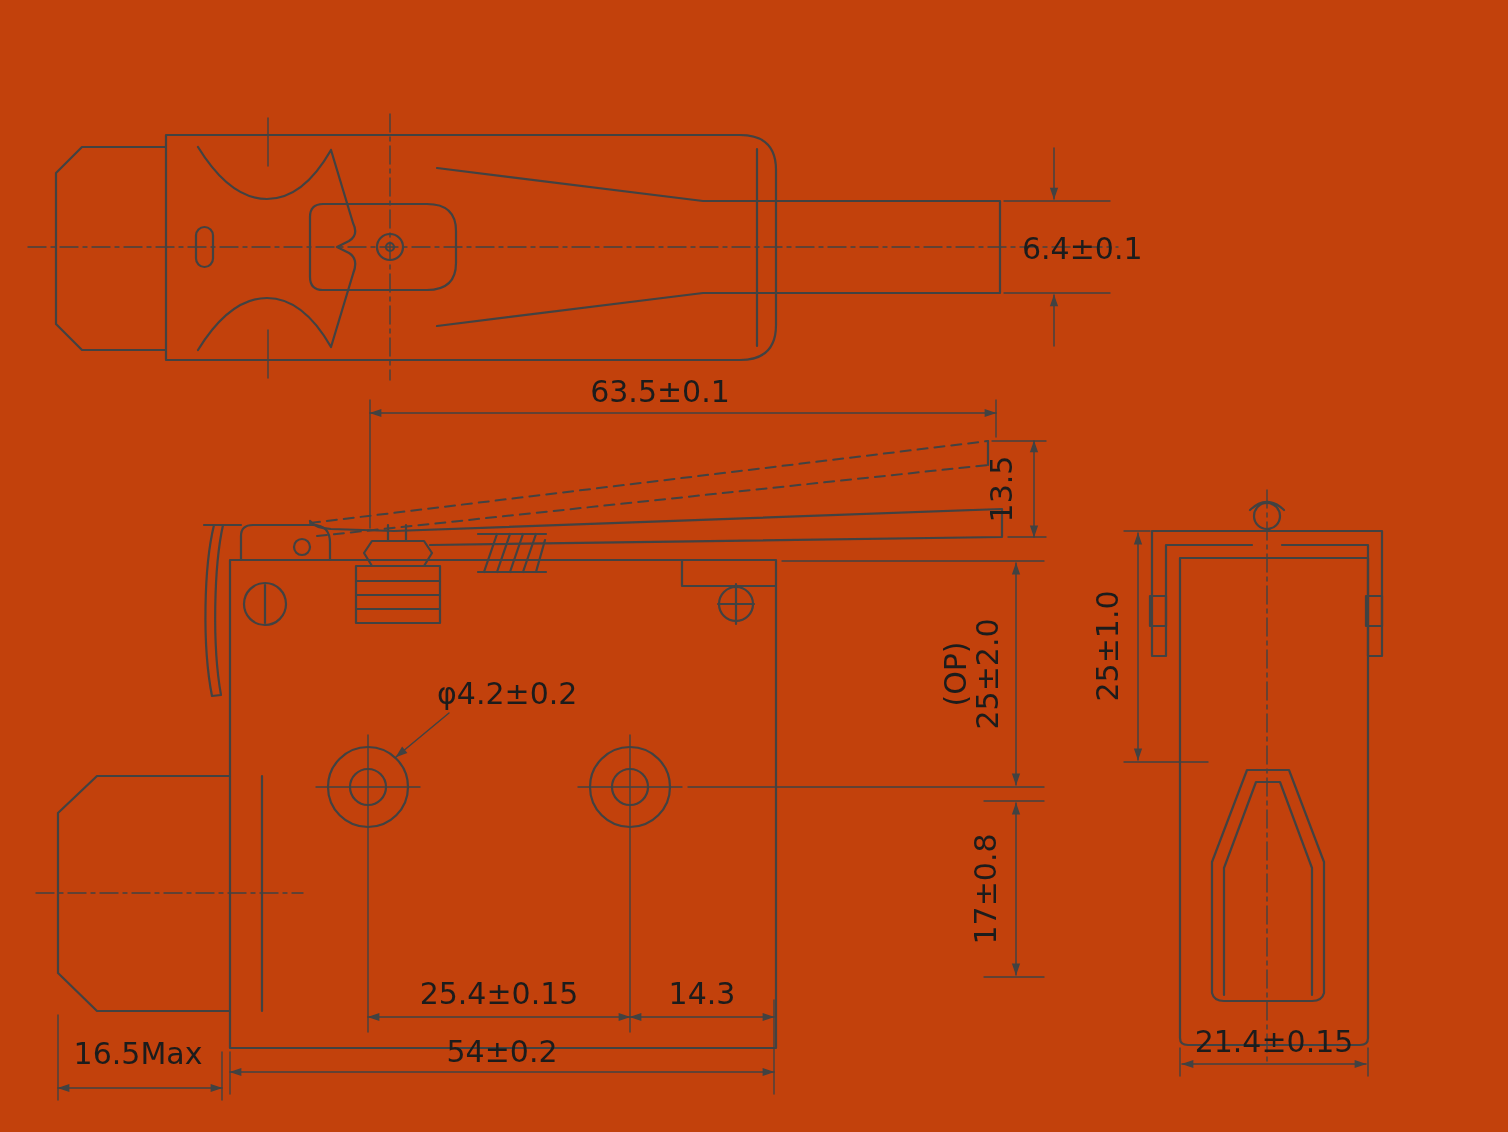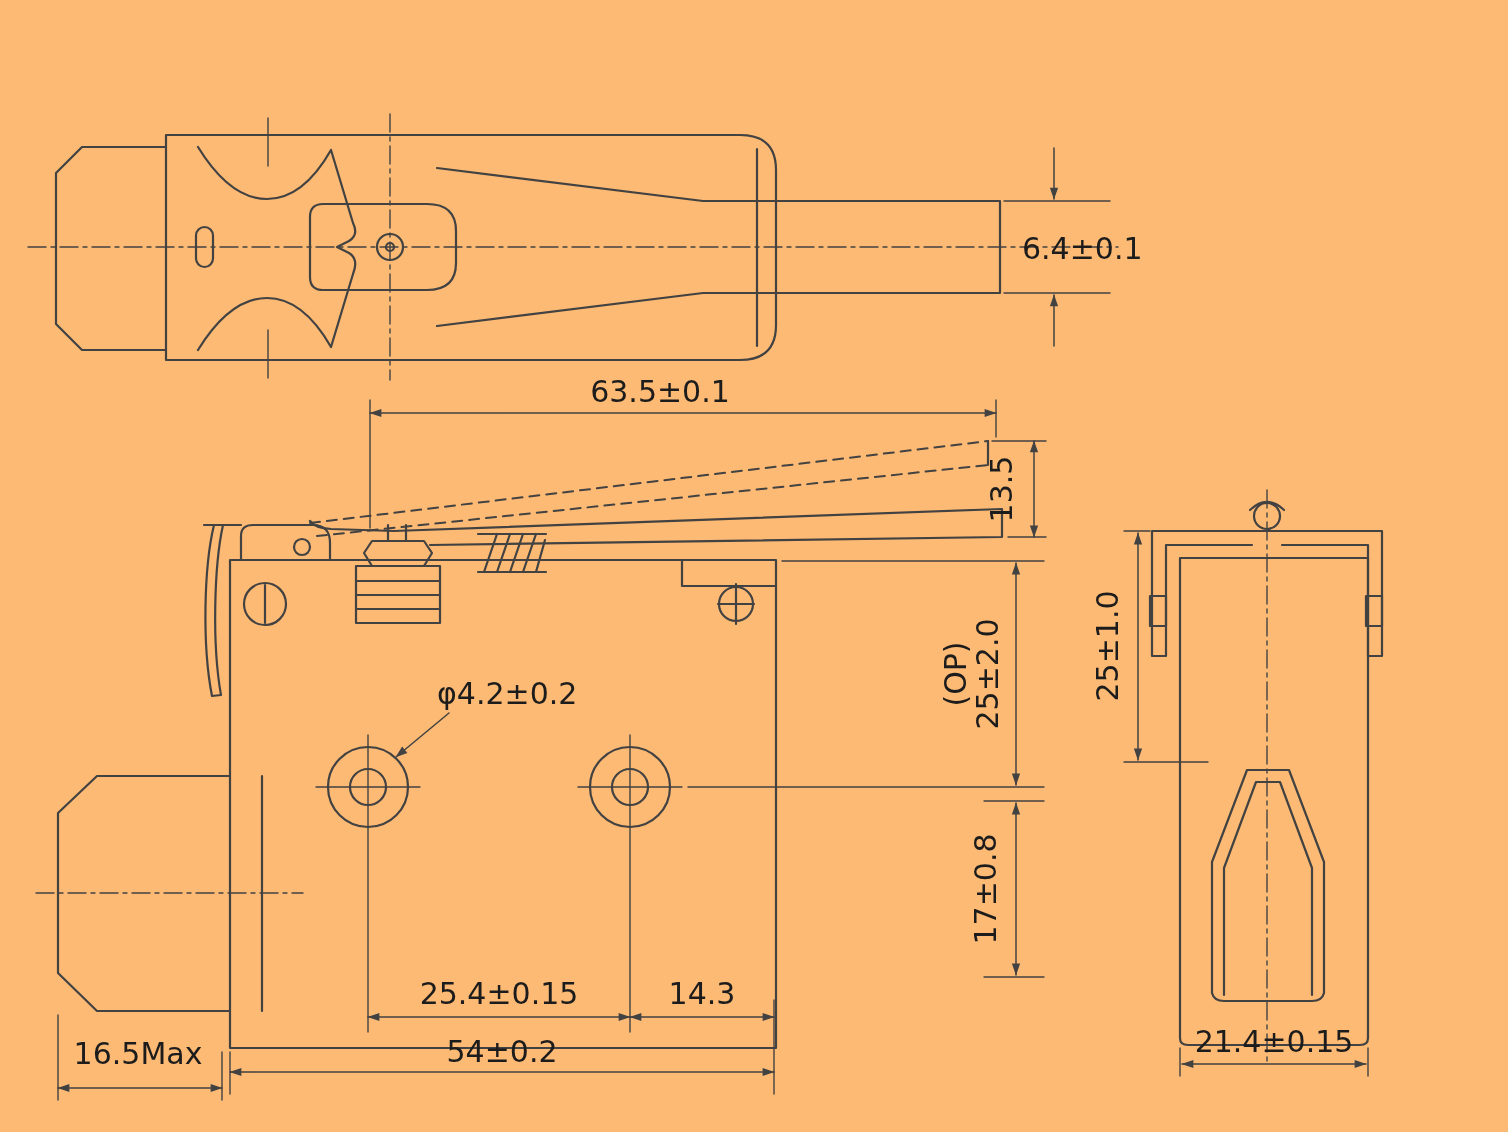--- a/index.html
+++ b/index.html
@@ -1,16 +1,16 @@
 <!DOCTYPE html>
 <html><head>
 <meta charset="utf-8">
 <style>
   html,body{margin:0;padding:0;background:#e9ece5;}
-  .sheet{width:1508px;height:1132px;background:#fdba74;position:relative;overflow:hidden;}
+  .sheet{width:1508px;height:1132px;background:#c2410c;position:relative;overflow:hidden;}
   svg{display:block;}
   .ln{stroke:#424242;stroke-width:2.2;fill:none;stroke-linecap:round;stroke-linejoin:round;}
   .cl{stroke-width:1.4;stroke-dasharray:18 5 4 5;}
   .dash{stroke-width:2;stroke-dasharray:10 7;}
   .ext{stroke-width:1.4;}
   .dim{stroke-width:1.5;}
   text{stroke:none;fill:#1c1c1c;font-family:"DejaVu Sans",sans-serif;font-size:30px;}
   .mid{text-anchor:middle;}
 </style>
 </head>

